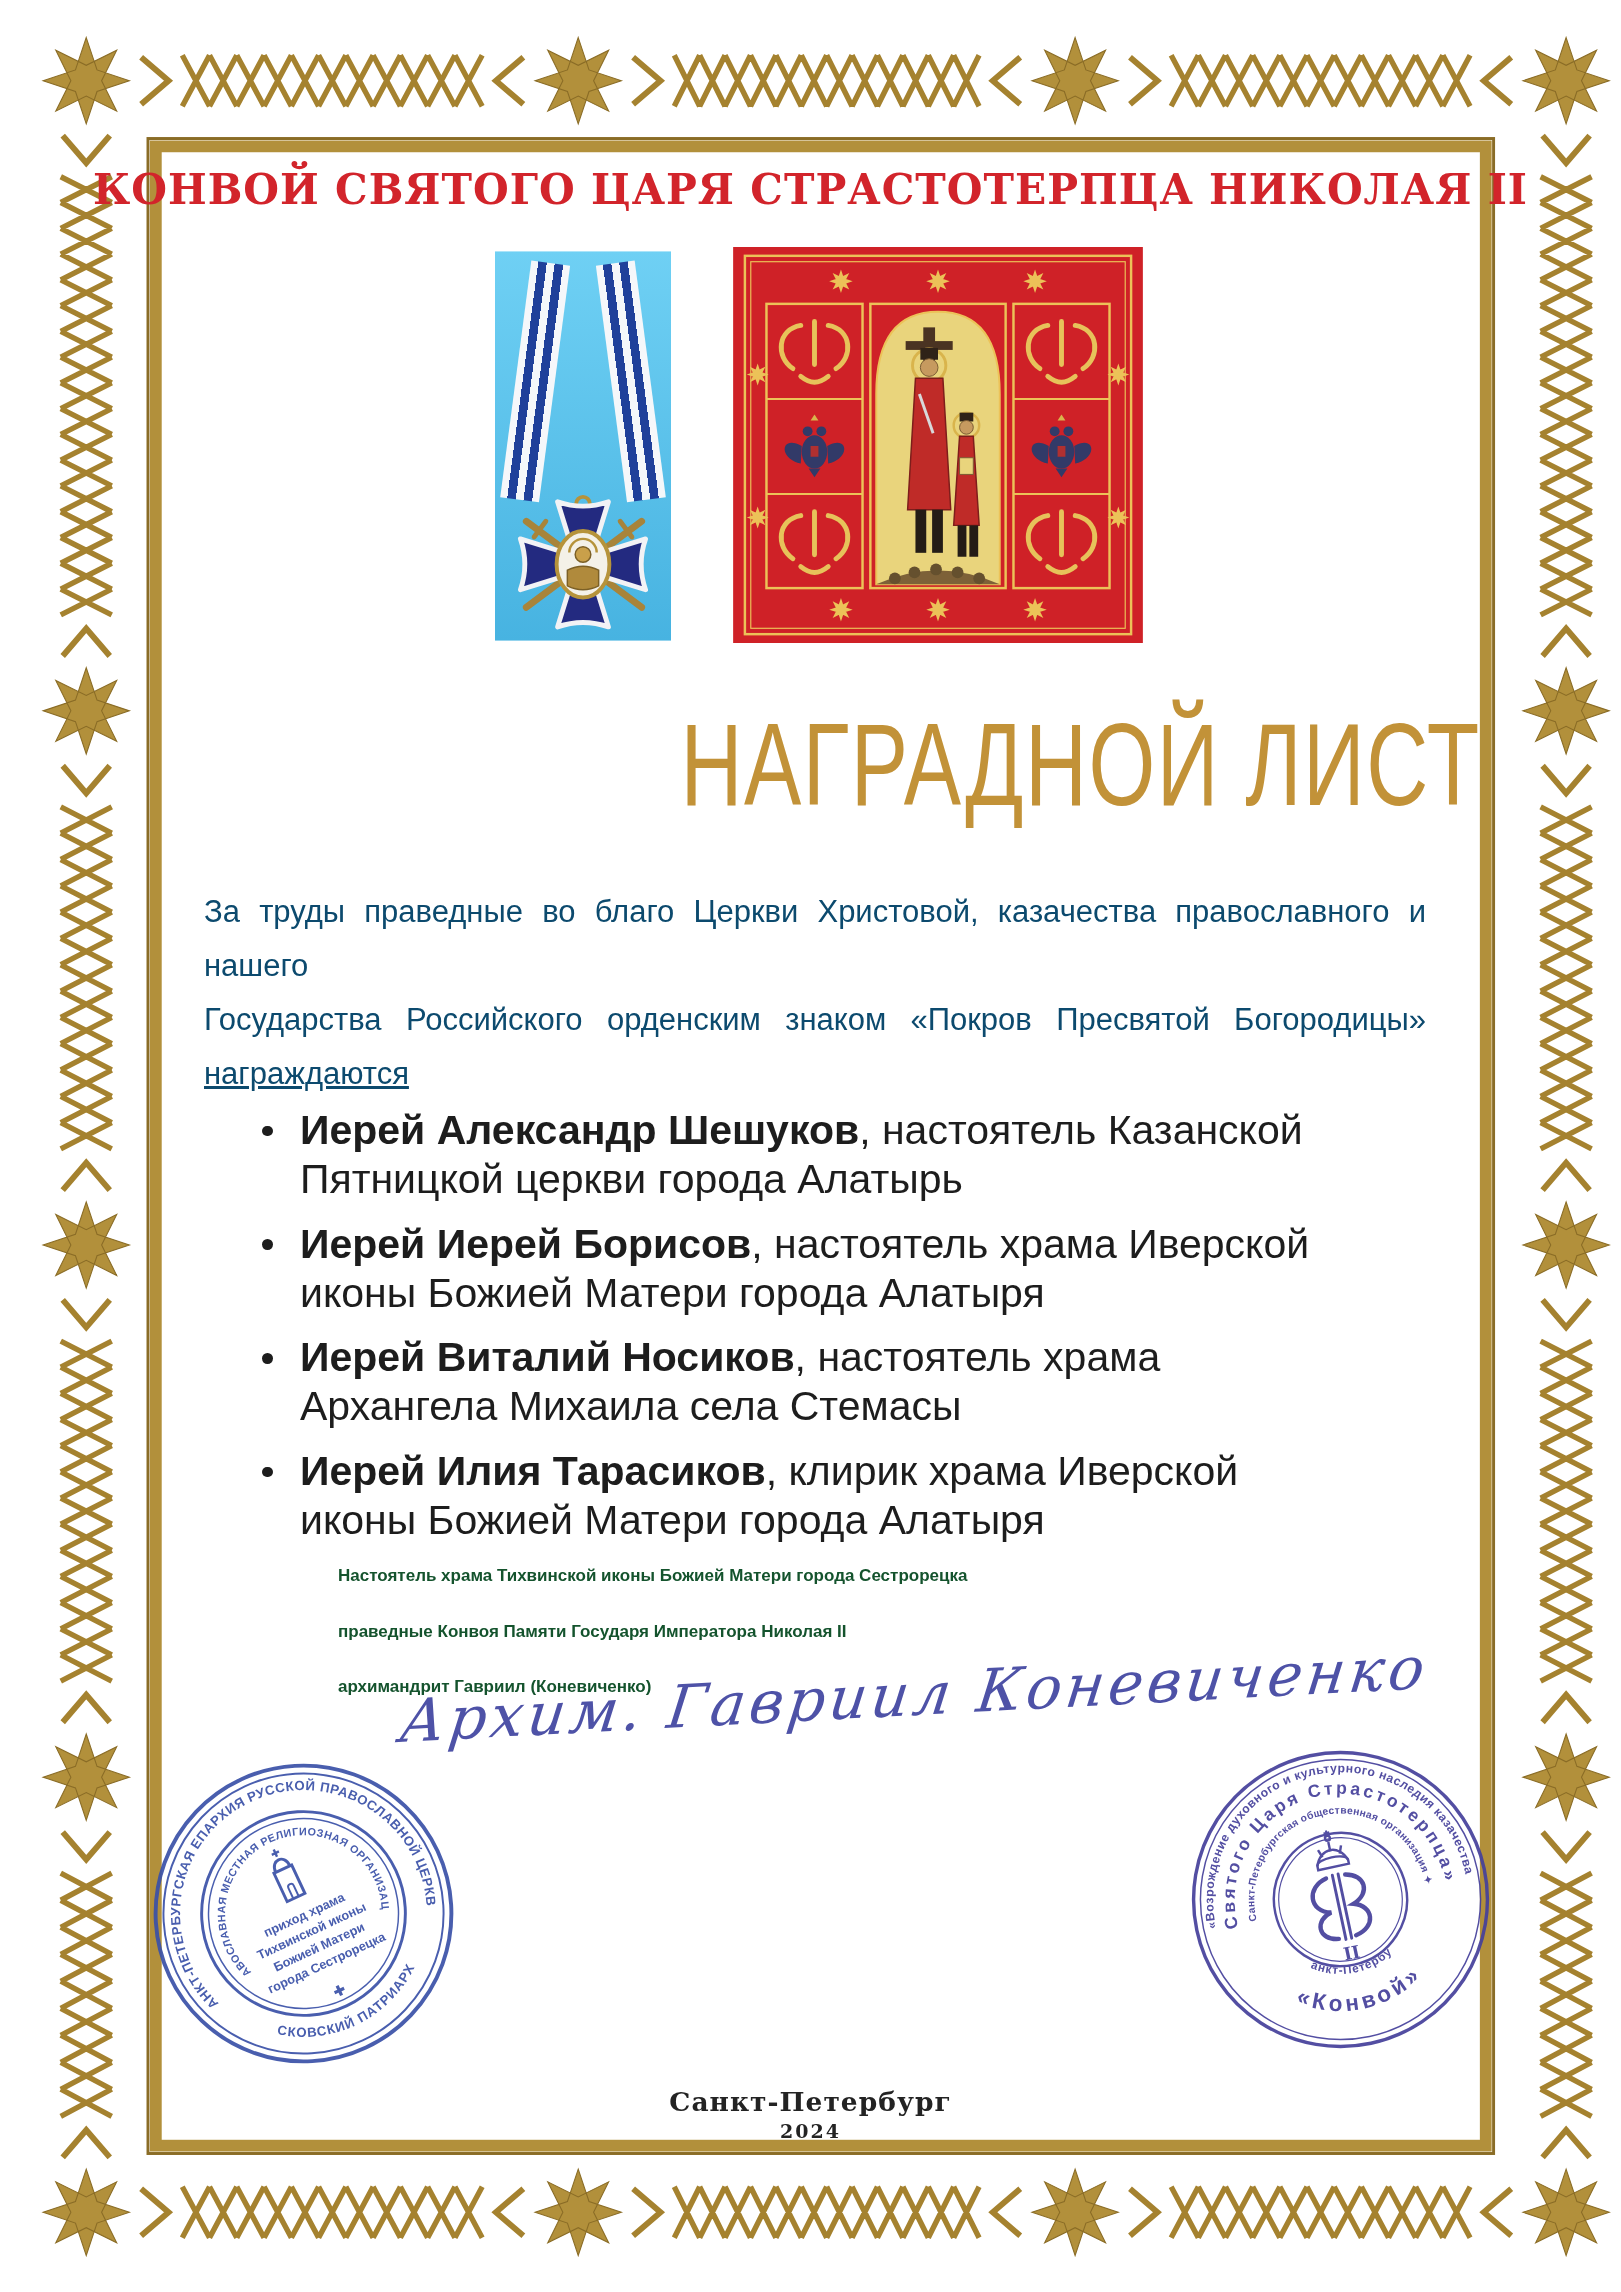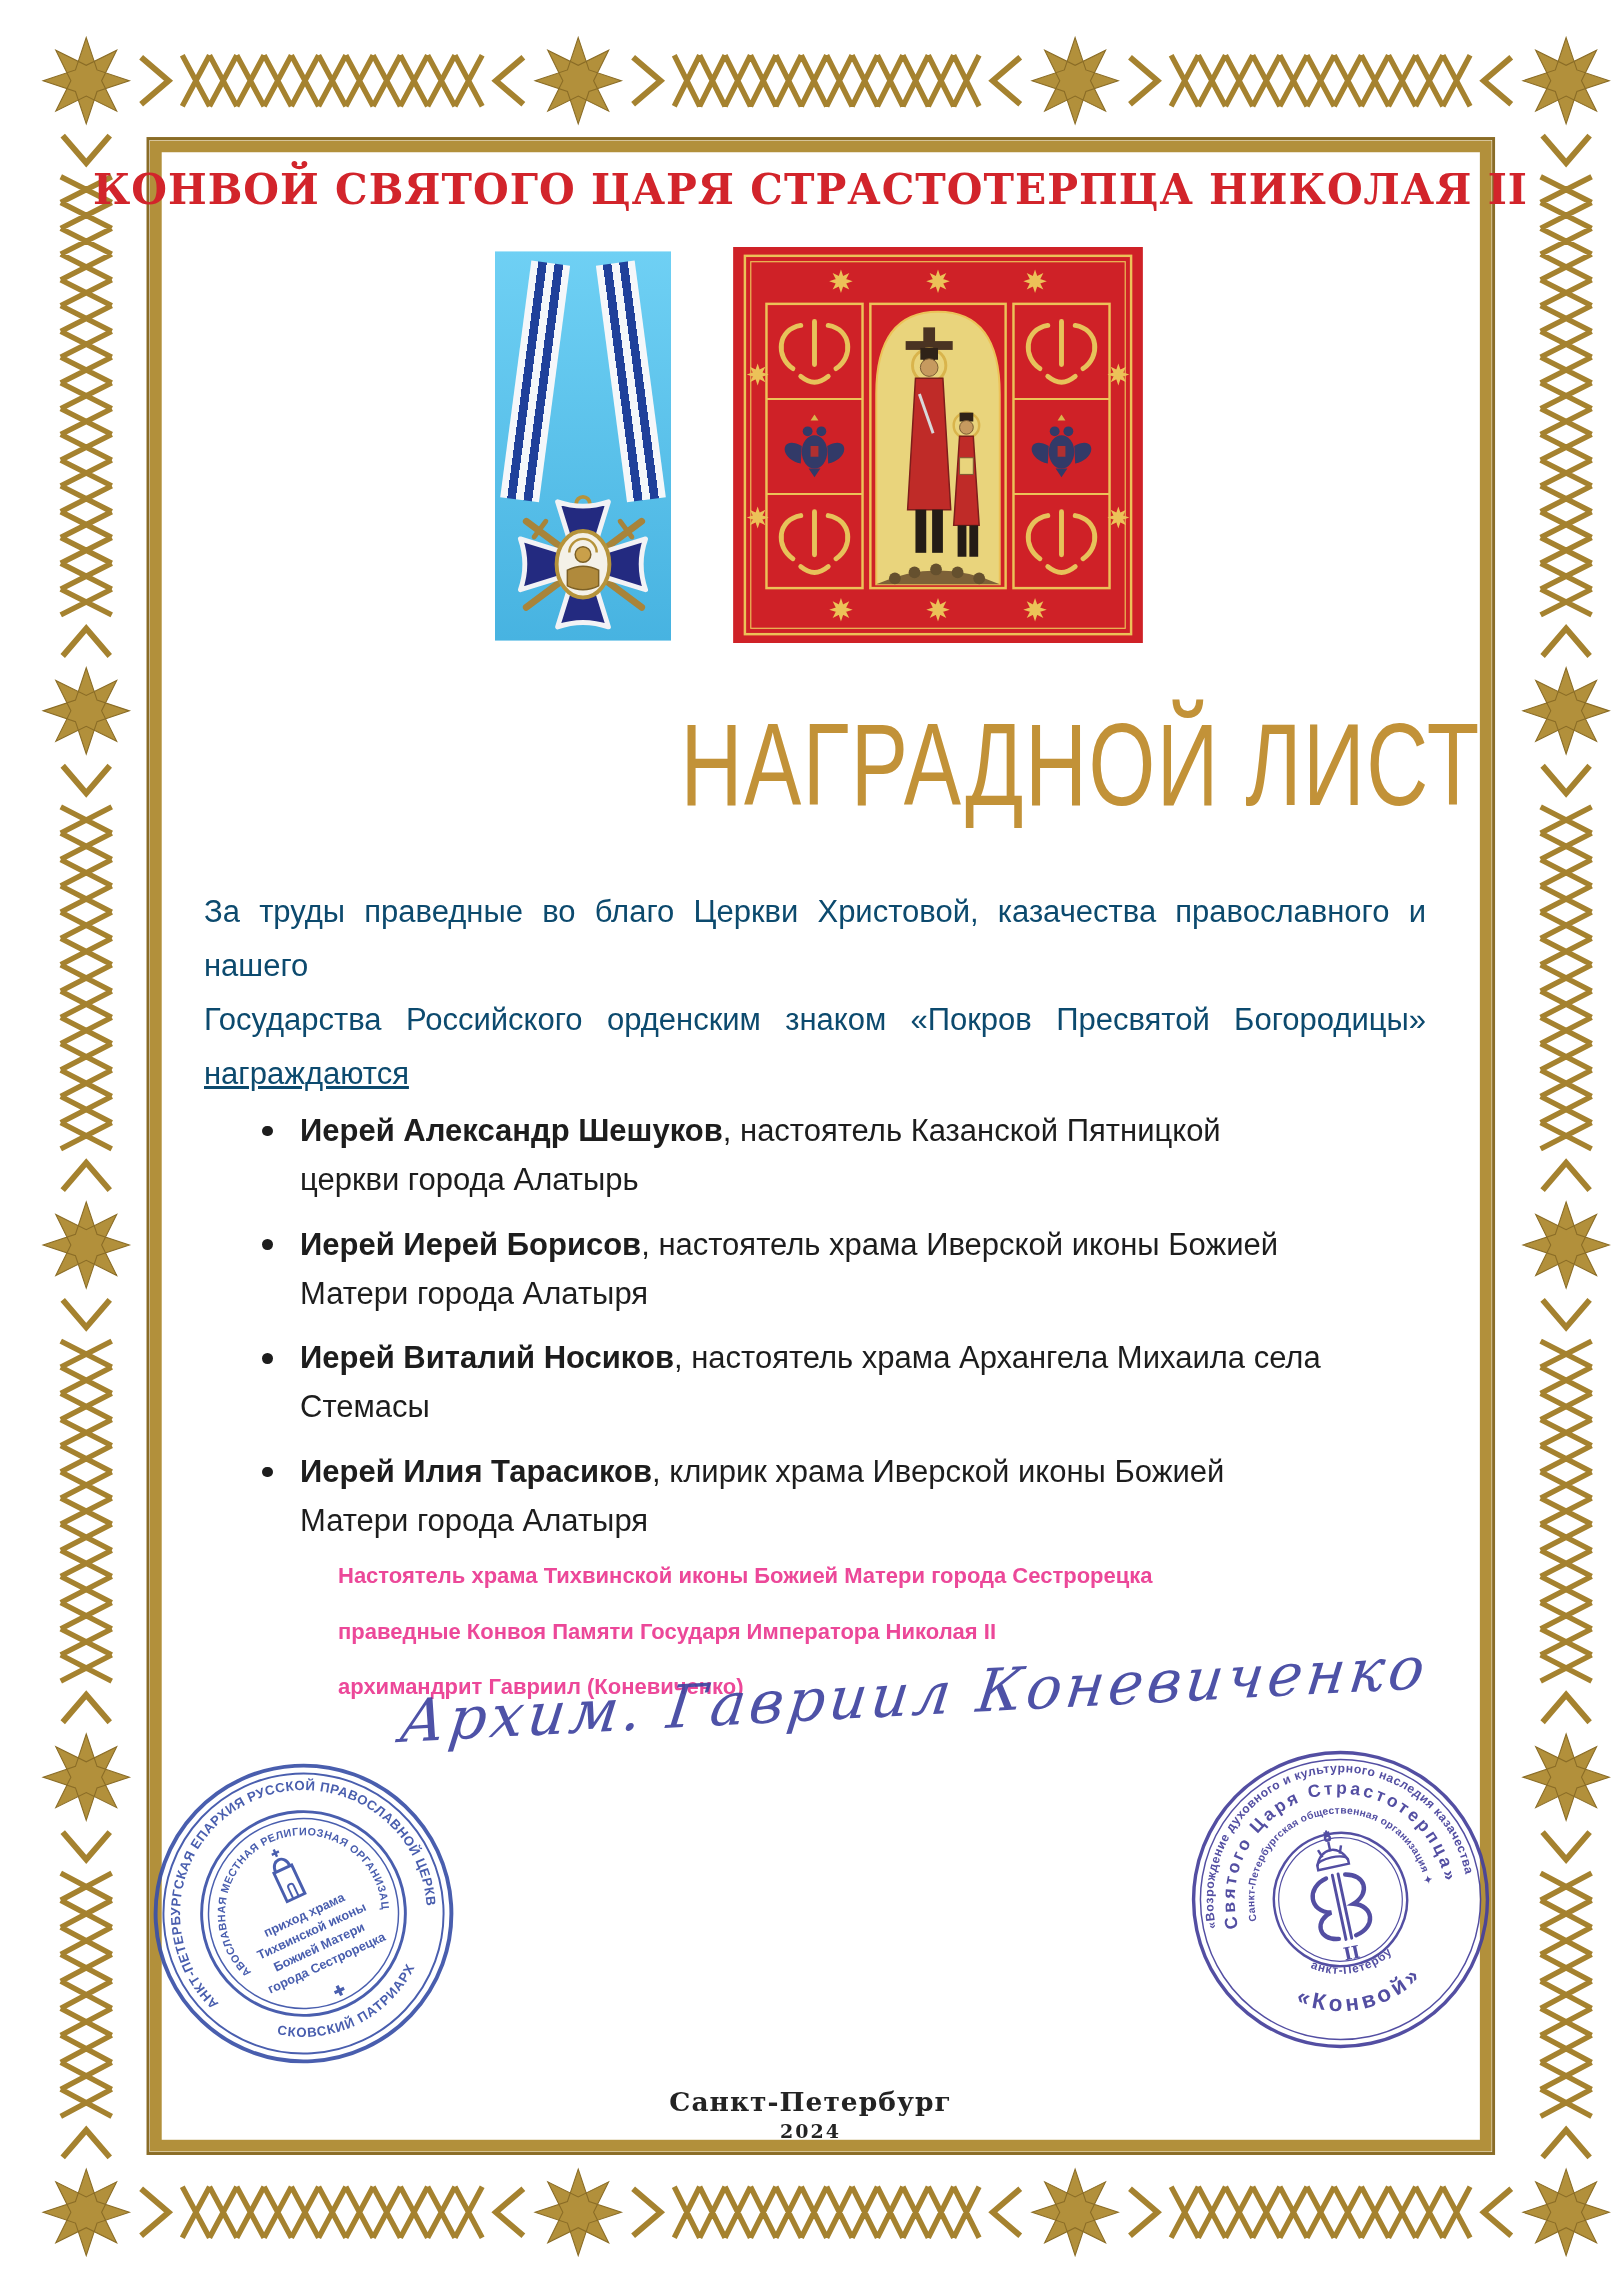--- a/index.html
+++ b/index.html
@@ -20,28 +20,28 @@
   .doc-title{display:inline-block;font-size:116px;font-weight:400;color:#c29238;
     letter-spacing:2px;transform:scaleX(0.74);transform-origin:center;white-space:nowrap;}
 
   .intro{position:absolute;left:204px;top:885px;width:1222px;
     font-size:31px;color:#0c4a6e;}
   .intro .line{display:block;line-height:54px;text-align:justify;text-align-last:justify;}
   .intro .line.last{text-align-last:left;text-decoration:underline;}
 
   ul.awardees{position:absolute;left:253px;top:1106px;width:1070px;
     list-style:none;margin:0;padding:0;}
-  ul.awardees li{position:relative;padding-left:47px;font-size:31px;line-height:49px;
+  ul.awardees li{position:relative;padding-left:47px;font-size:41px;line-height:49px;
     color:#1d1d1d;margin-bottom:15.7px;}
   ul.awardees li::before{content:"";position:absolute;left:8.8px;top:19.6px;width:10.8px;height:10.8px;
     border-radius:50%;background:#1d1d1d;}
   .b{font-weight:bold;}
 
   .sig-block{position:absolute;left:338px;top:1564px;z-index:3;}
-  .sig-block p{margin:0 0 32px 0;font-size:22px;font-weight:bold;color:#ec4899;line-height:23.5px;}
+  .sig-block p{margin:0 0 32px 0;font-size:17px;font-weight:bold;color:#14532d;line-height:23.5px;}
 
   .signature{position:absolute;left:400px;top:1660px;z-index:4;
     font-family:"DejaVu Serif",serif;font-style:italic;font-size:59px;
     color:#3f44a0;white-space:nowrap;letter-spacing:3.9px;
     transform:rotate(-3deg) skewX(-10deg);opacity:.92;}
 
   .stamp{position:absolute;z-index:3;}
   #stamp-left{left:137px;top:1747px;}
   #stamp-right{left:1174px;top:1733px;}
 

